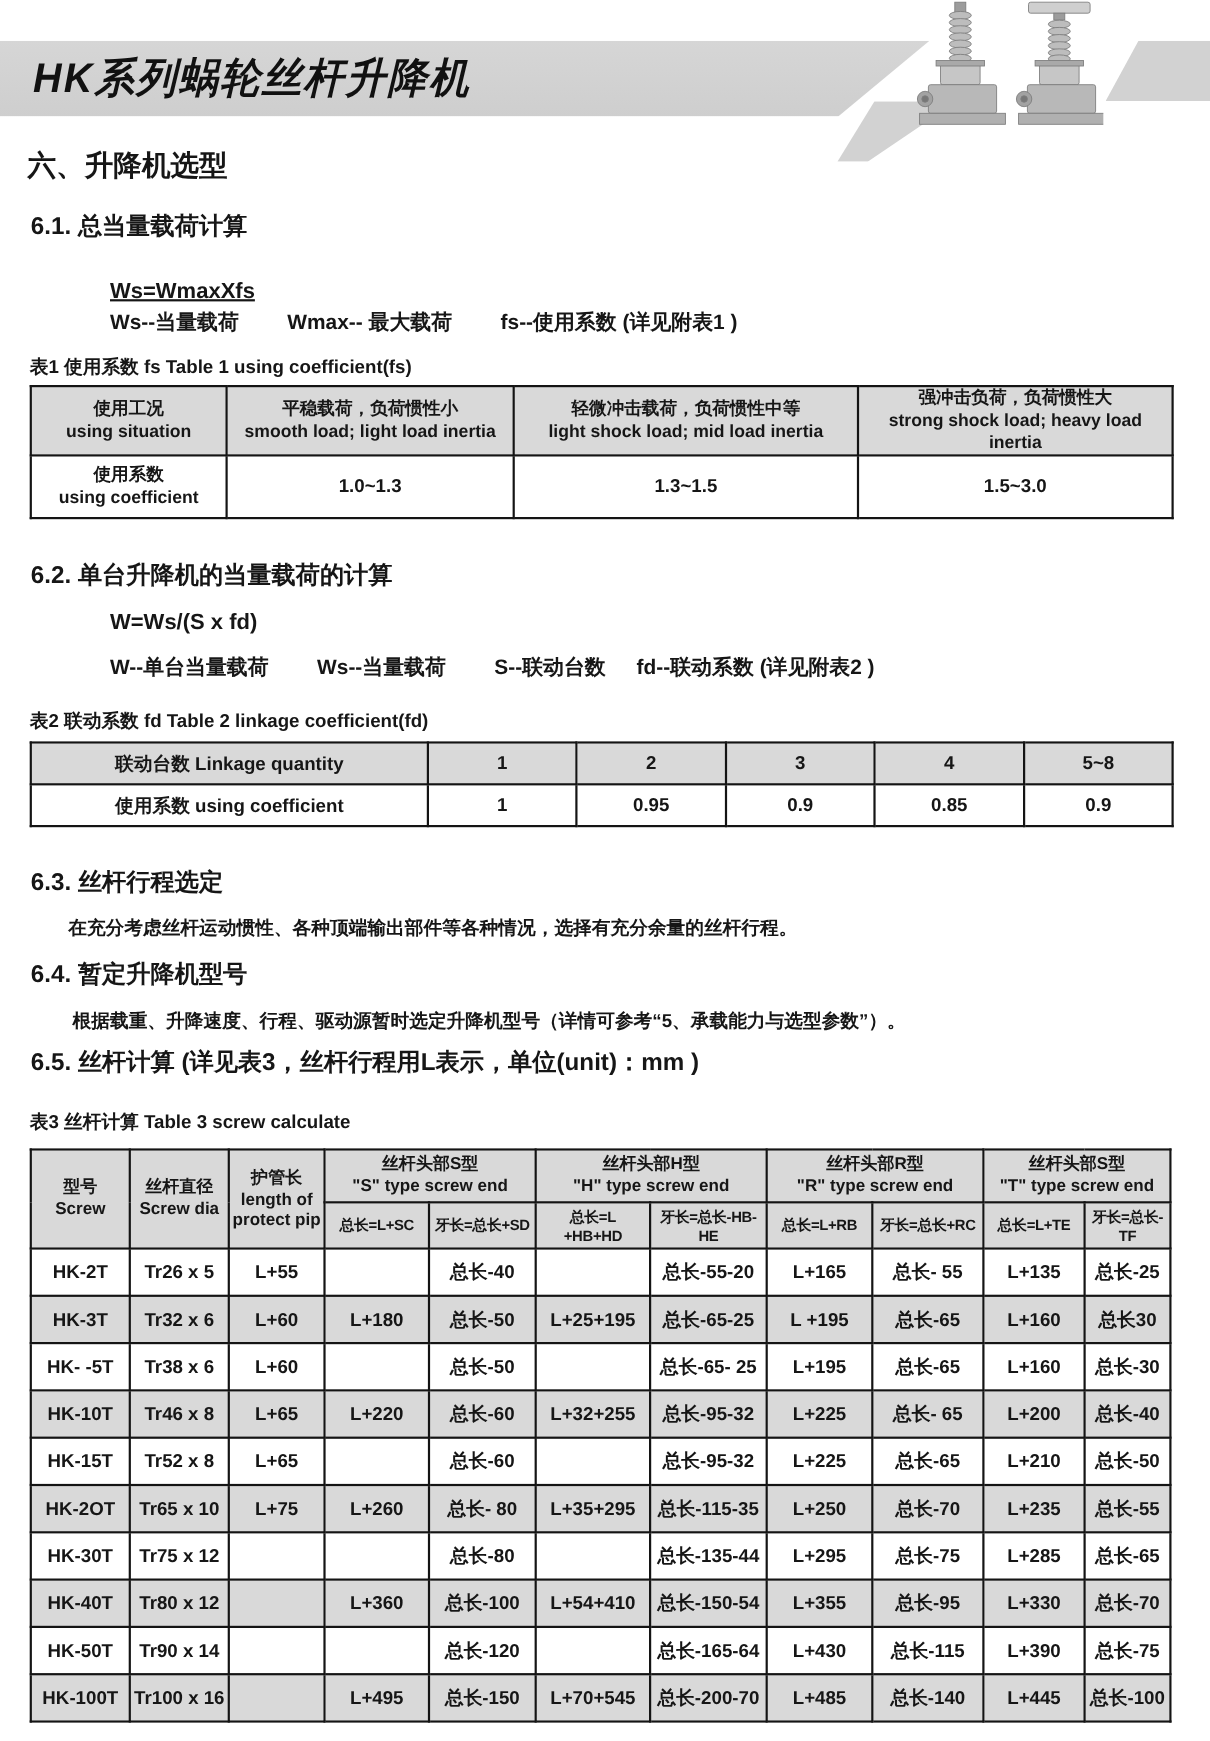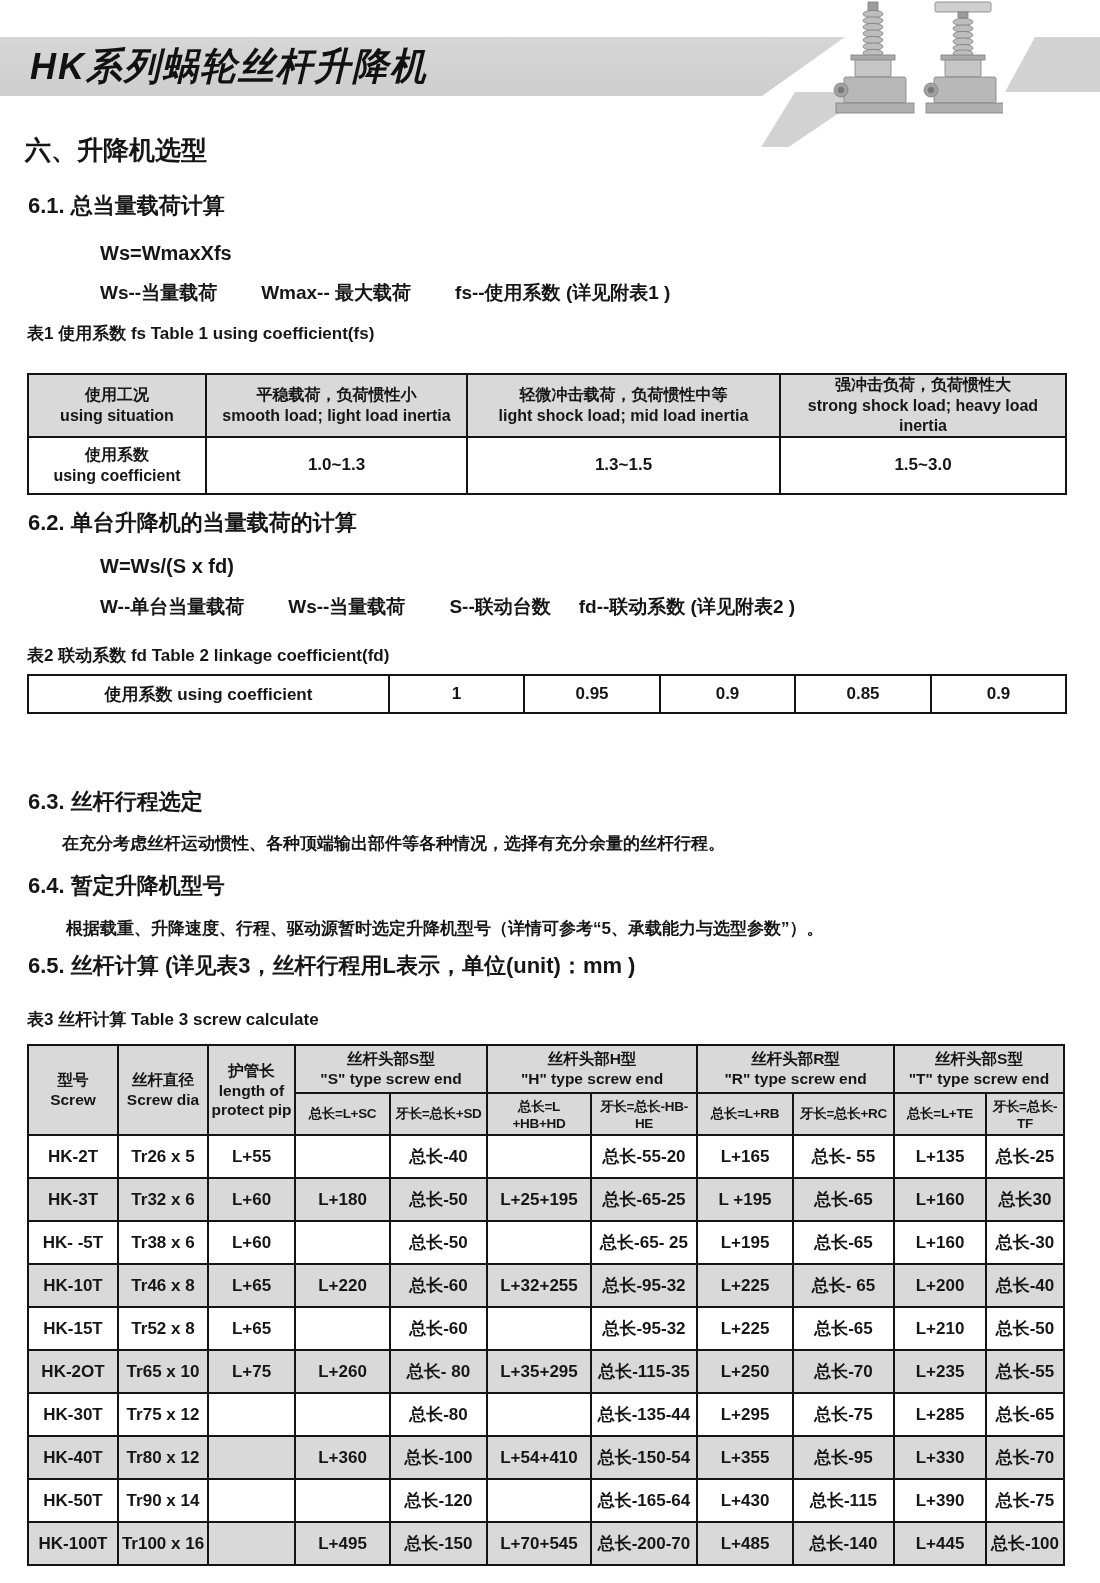--- a/index.html
+++ b/index.html
@@ -6,21 +6,21 @@
   .page{
     position:relative;
     width:1100px;height:1583px;
     background:#ffffff;
     font-family:"Liberation Sans","DejaVu Sans",sans-serif;
     color:#161616;
     overflow:hidden;
   }
   
   .banner-strip{
-    position:absolute;top:37px;left:0;width:845px;height:59px;
+    position:absolute;top:37px;left:0;width:845px;height:69px;
     background:linear-gradient(#d6d6d6,#cecece);
     clip-path:polygon(0 0,100% 0,calc(100% - 83px) 100%,0 100%);
     display:flex;align-items:center;
   }
   .banner-title{
     margin:0 0 0 30px;
     font-size:36px;font-weight:700;font-style:italic;
     letter-spacing:2px;color:#111;
     transform:scaleY(1.05);
     white-space:nowrap;
@@ -44,21 +44,21 @@
   .legend{display:flex;font-size:19px;font-weight:600;white-space:nowrap;justify-content:center;}
   .legend span{margin-right:44px;}
   .body-text{font-size:17px;font-weight:700;}
   .tbl-title{font-size:17px;font-weight:700;}
   
   table{border-collapse:collapse;table-layout:fixed;}
   td,th{border:2px solid #141414;text-align:center;vertical-align:middle;padding:0 2px;overflow:hidden;}
   .zh{font-size:16px;font-weight:600;line-height:1.3;}
   .en{font-size:16px;font-weight:600;line-height:1.25;}
   .hdr{background:#d9d9d9;}
-  .t1{position:absolute;top:373px;left:27px;width:1038px;padding-left:10px;}
+  .t1{position:absolute;top:350px;left:27px;width:1038px;padding-left:10px;}
   .t1 td{height:55px;font-size:17px;font-weight:600;}
   .t2{position:absolute;top:674px;left:27px;width:1038px;}
   .t2 td{height:36px;font-size:17px;font-weight:600;}
   .t3{position:absolute;top:1044px;left:27px;width:1036px;}
   .t3 td{font-weight:600;}
   .t3 .grp{height:48px;}
   .t3 .sub td{height:40px;font-size:13.5px;letter-spacing:-0.3px;}
   .t3 tbody td{height:41px;font-size:17px;}
   .t3 tbody tr.alt td{background:#d9d9d9;}
   .t3 .zh{font-size:15.5px;}
@@ -110,21 +110,21 @@
       <rect x="106" y="77" width="62" height="26" rx="2" fill="#b8b8b8"></rect>
       <circle cx="103" cy="90" r="7" fill="#a2a2a2"></circle>
         <circle cx="103" cy="90" r="3" fill="#777"></circle>
       <rect x="98" y="103" width="78" height="10" fill="#b0b0b0"></rect>
     </g>
   </svg>
 
   <div class="abs h-main" style="top:133px;left:25px;">六、升降机选型</div>
 
   <div class="abs h-sec" style="top:191px;left:28px;">6.1. 总当量载荷计算</div>
-  <div class="abs formula" style="top:242px;left:100px;">Ws=WmaxXfs</div>
+  <div class="abs formula" style="top:254px;left:100px;text-decoration:underline;">Ws=WmaxXfs</div>
   <div class="abs legend" style="top:280px;left:100px;">
     <span>Ws--当量载荷</span>
     <span>Wmax-- 最大载荷</span>
     <span>fs--使用系数 (详见附表1 )</span>
   </div>
 
   <div class="abs tbl-title" style="top:322px;left:27px;width:1038px;">表1 使用系数 fs Table 1 using coefficient(fs)</div>
   <table class="t1">
     <colgroup>
         <col style="width:178px">
@@ -176,20 +176,28 @@
   <table class="t2">
     <colgroup>
         <col style="width:361px">
         <col style="width:135px">
         <col style="width:136px">
         <col style="width:135px">
         <col style="width:136px">
         <col style="width:135px">
       </colgroup>
     <tbody>
+        <tr class="hdr">
+      <td>联动台数 Linkage quantity</td>
+      <td>1</td>
+      <td>2</td>
+      <td>3</td>
+      <td>4</td>
+      <td>5~8</td>
+    </tr>
     <tr>
       <td>使用系数 using coefficient</td>
       <td>1</td>
       <td>0.95</td>
       <td>0.9</td>
       <td>0.85</td>
       <td>0.9</td>
     </tr>
   </tbody>
     </table>

